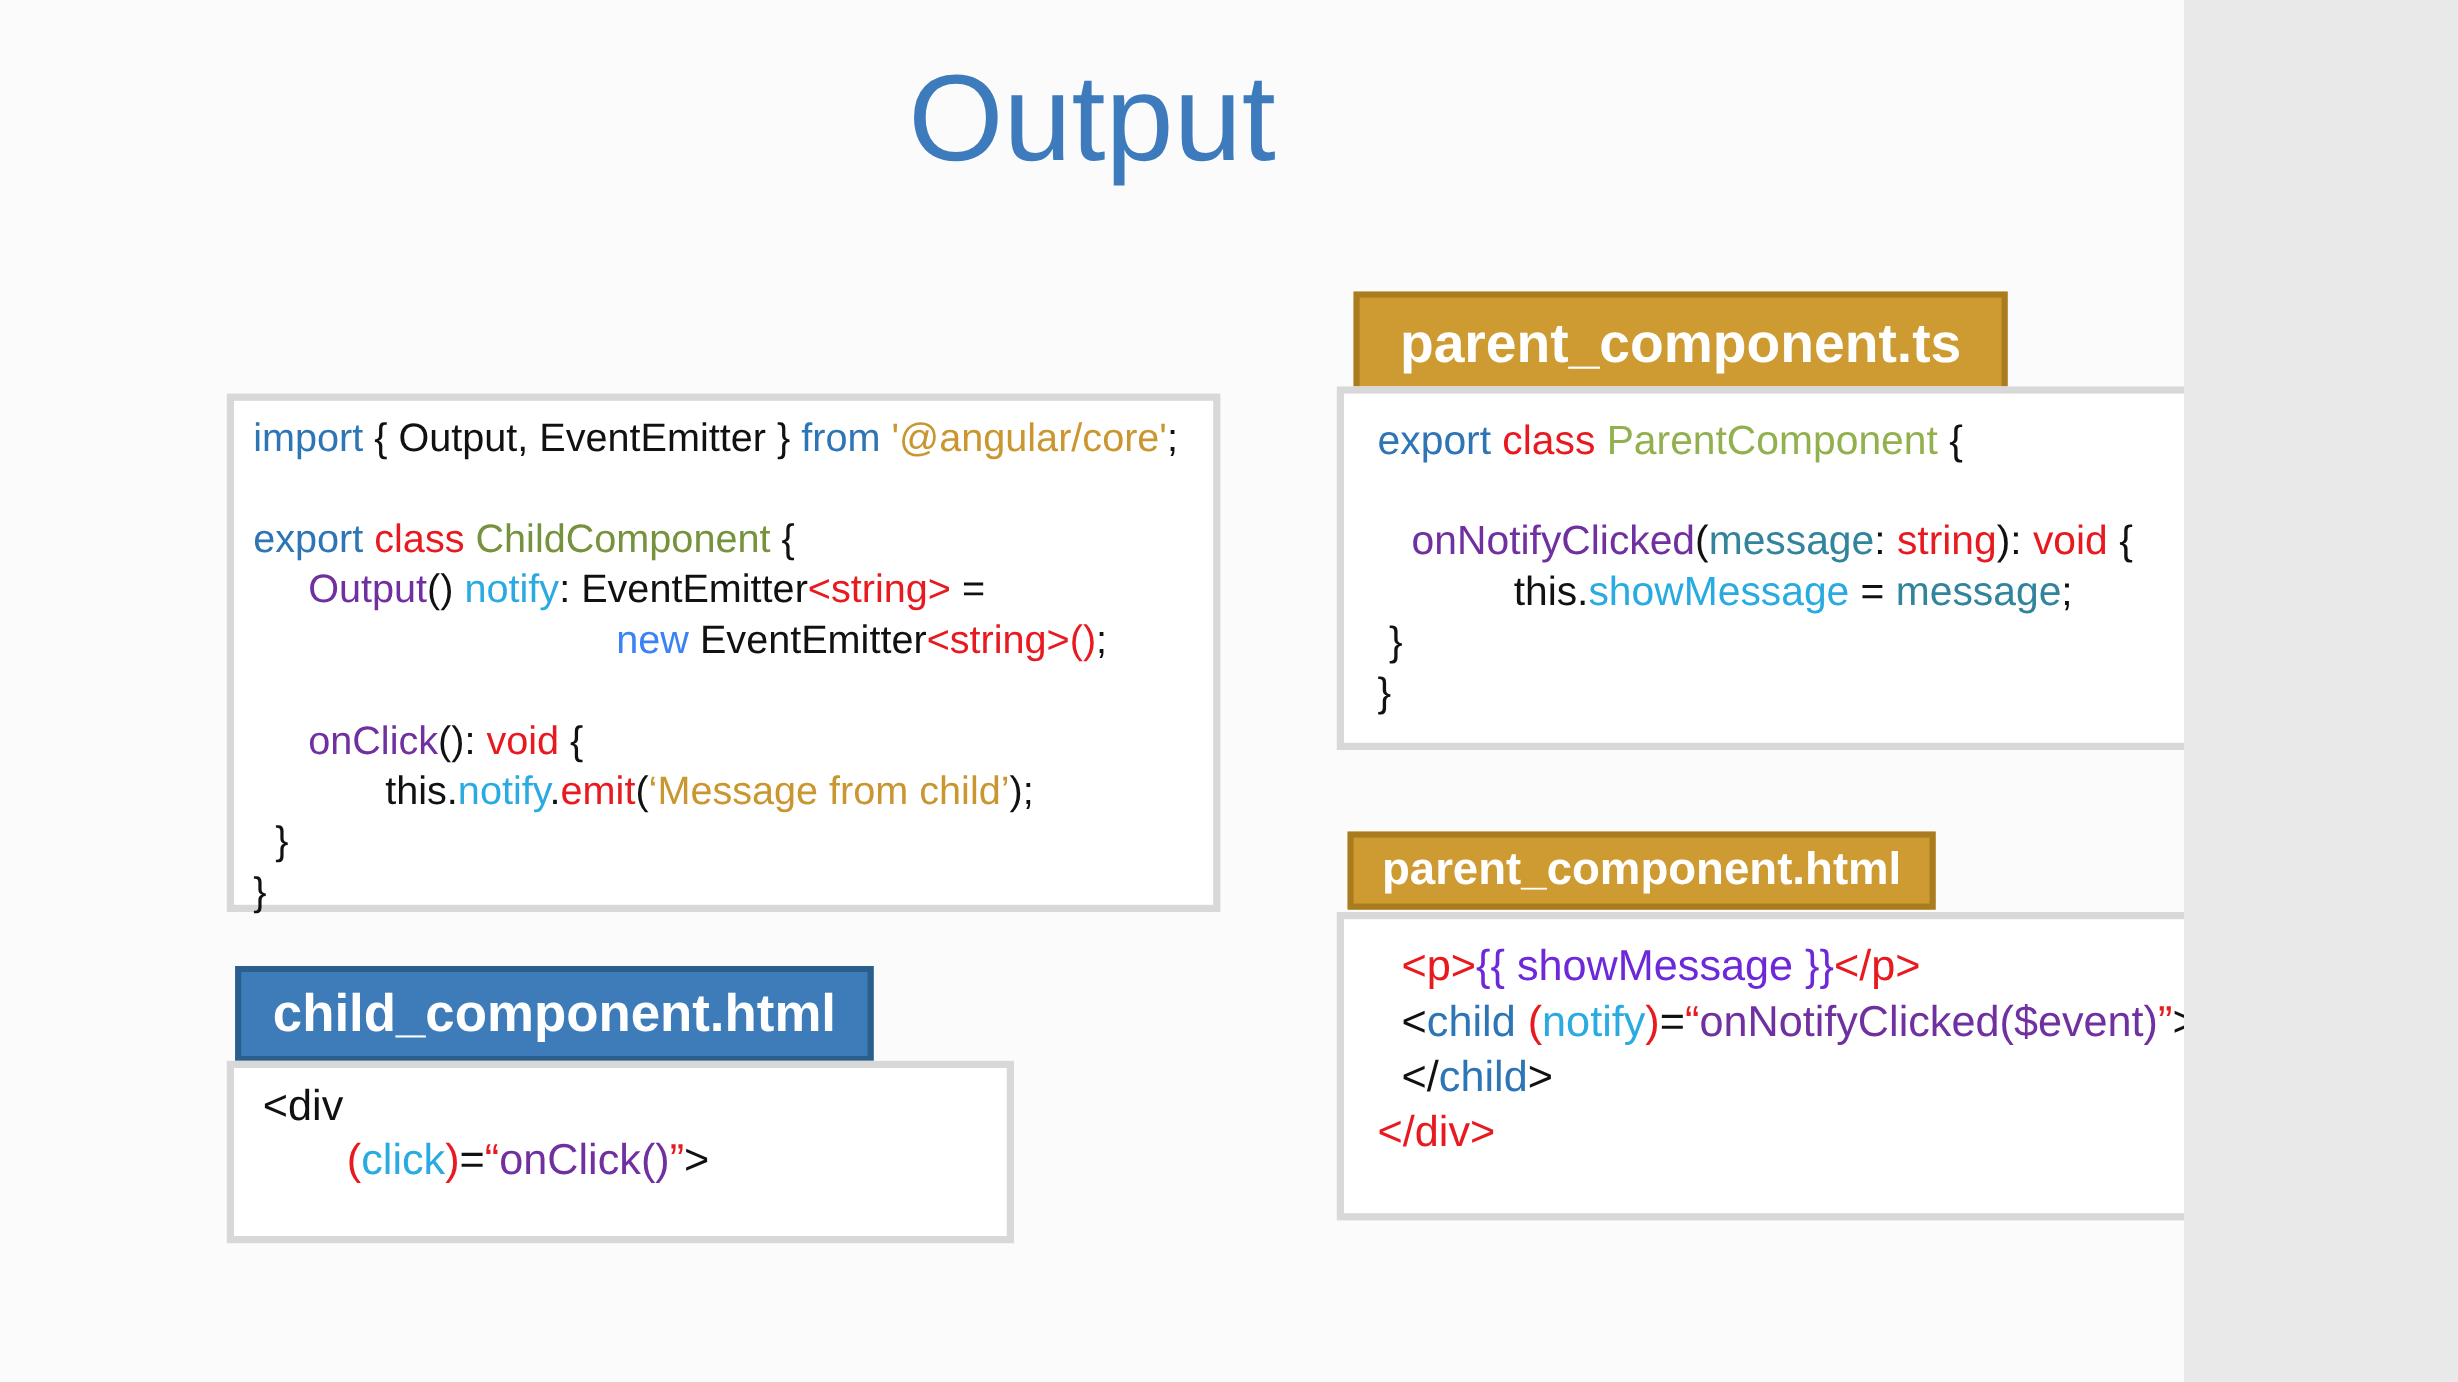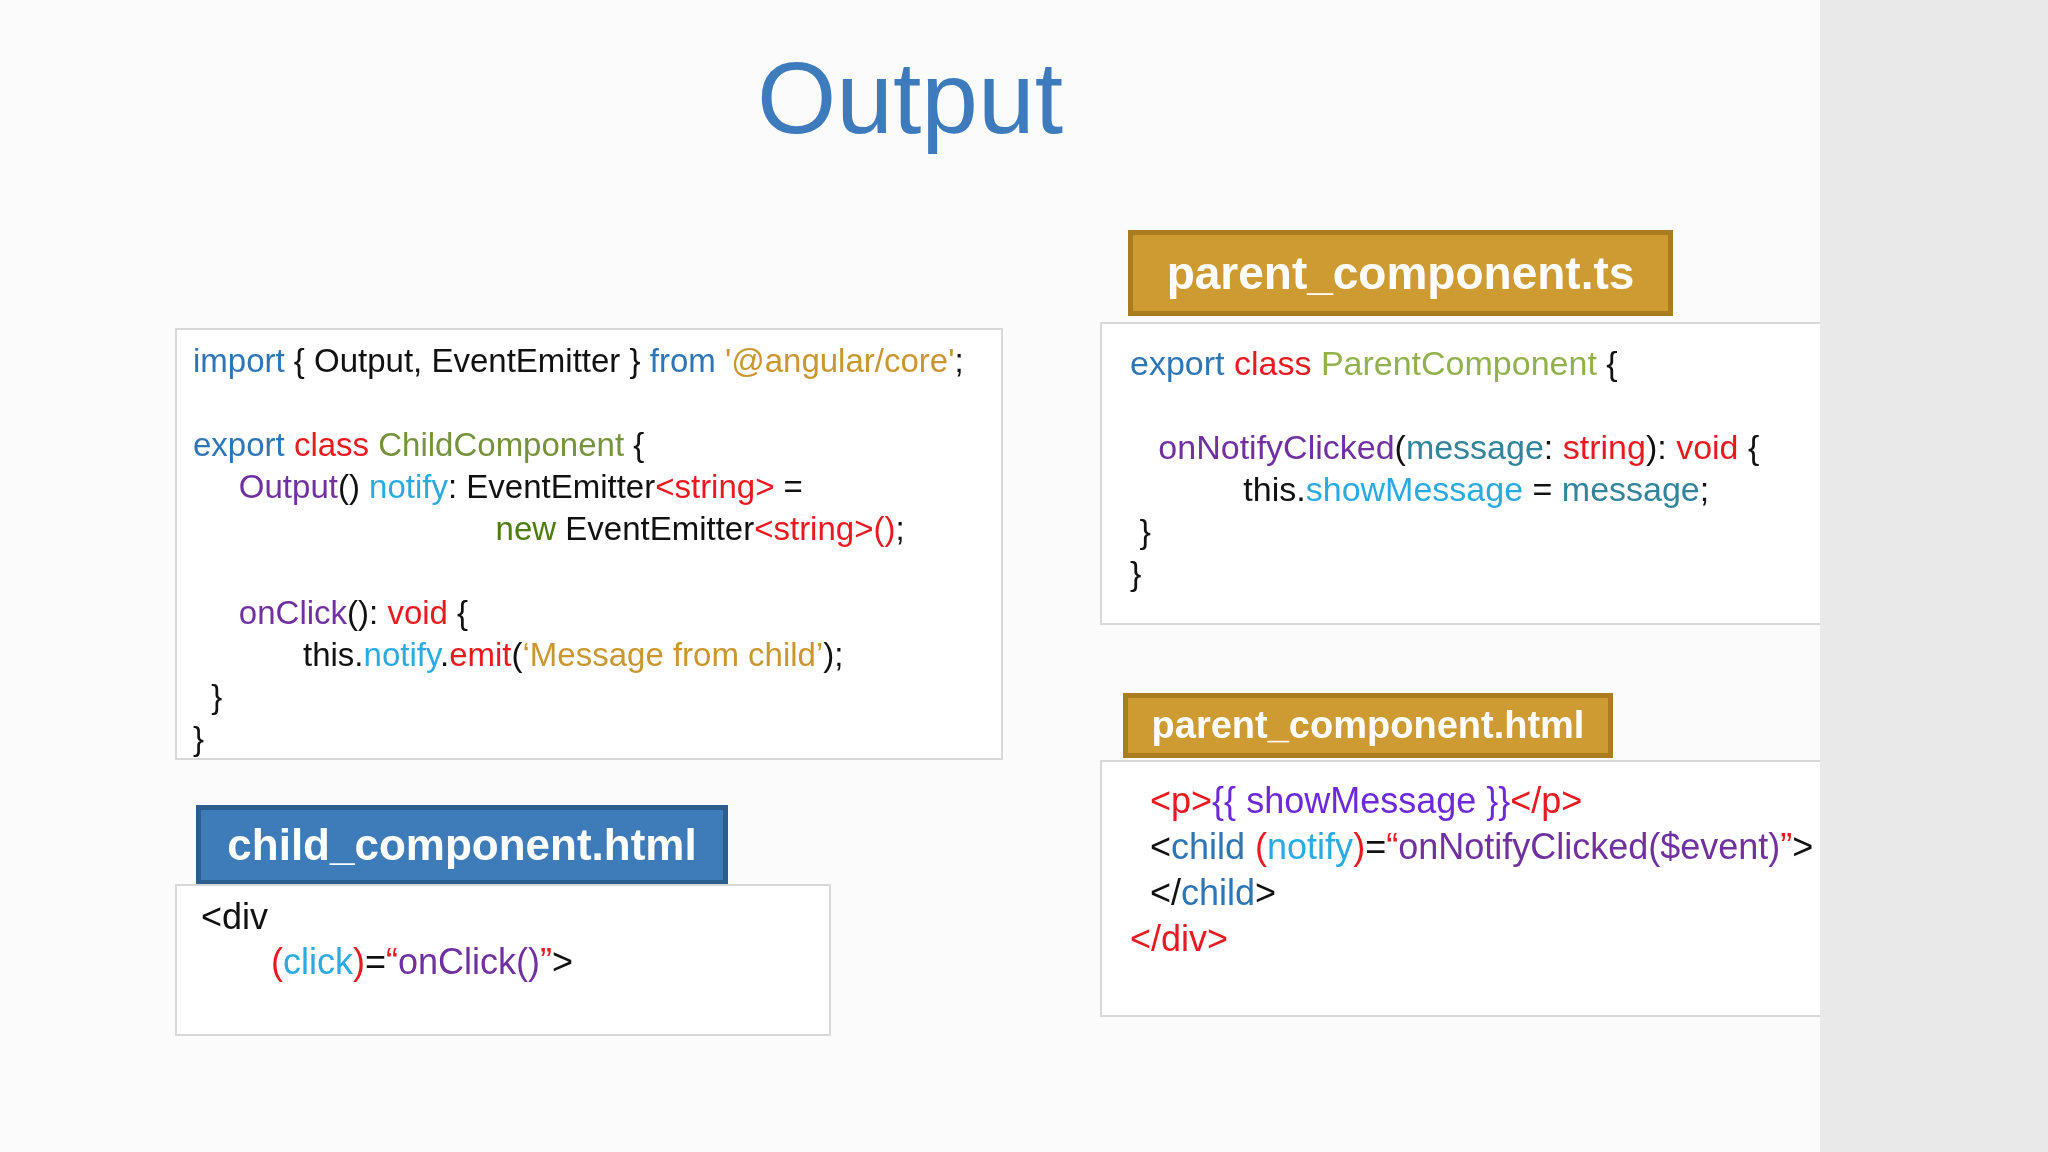--- a/index.html
+++ b/index.html
@@ -12,46 +12,46 @@
     position:absolute; top:40px; left:0; width:100%;
     text-align:center; font-size:102px; font-weight:400; letter-spacing:0px;
   }
   .panel-header {
     position:absolute; box-sizing:border-box;
     display:flex; align-items:center; justify-content:center;
     color:#ffffff; font-weight:bold;
     border-style:solid; border-width:5px;
   }
   #hdr-child-ts    { left:280px;  top:243px; width:530px; height:86px; font-size:46px; }
-  #hdr-parent-ts   { left:1128px; top:230px; width:545px; height:86px; font-size:46px; }
+  #hdr-parent-ts   { left:1128px; top:243px; width:545px; height:86px; font-size:46px; }
   #hdr-child-html  { left:196px;  top:805px; width:532px; height:80px; font-size:44px; }
   #hdr-parent-html { left:1123px; top:693px; width:490px; height:65px; font-size:38px; }
   .code-box {
     position:absolute; box-sizing:border-box;
-    background:#ffffff; border:2px solid #a3a3a3;
+    background:#ffffff; border:6px solid #a3a3a3;margin-left:14px;
   }
   .code-line { white-space:pre; }
   #code-child-ts    { left:175px;  top:328px; width:828px; height:432px; font-size:33px; line-height:42px; padding:10px 0 0 16px; }
   #code-child-html  { left:175px;  top:884px; width:656px; height:152px; font-size:36px; line-height:45px; padding:8px 0 0 24px; }
   #code-parent-ts   { left:1100px; top:322px; width:768px; height:303px; font-size:34px; line-height:42px; padding:18px 0 0 28px; }
   #code-parent-html { left:1100px; top:760px; width:772px; height:257px; font-size:36px; line-height:46px; padding:16px 0 0 28px; }
 </style>
 </head>
 <body>
 
 <div class="slide">
 
   <div class="title" style="color: rgb(61, 123, 189);">Output</div>
 
   <div class="code-box" id="code-child-ts" style="background: rgb(255, 255, 255); border-color: rgb(216, 216, 216);">
       <div class="code-line"><span style="color: rgb(46, 117, 182);">import </span><span style="color: rgb(17, 17, 17);">{ Output, EventEmitter } </span><span style="color: rgb(46, 117, 182);">from </span><span style="color: rgb(201, 150, 47);">'@angular/core'</span><span style="color: rgb(17, 17, 17);">;</span></div>
       <div class="code-line">&nbsp;</div>
       <div class="code-line"><span style="color: rgb(46, 117, 182);">export </span><span style="color: rgb(232, 25, 31);">class </span><span style="color: rgb(118, 146, 60);">ChildComponent </span><span style="color: rgb(17, 17, 17);">{</span></div>
       <div class="code-line"><span style="color: rgb(17, 17, 17);">     </span><span style="color: rgb(112, 48, 160);">Output</span><span style="color: rgb(17, 17, 17);">() </span><span style="color: rgb(41, 171, 226);">notify</span><span style="color: rgb(17, 17, 17);">: EventEmitter</span><span style="color: rgb(232, 25, 31);">&lt;string&gt;</span><span style="color: rgb(17, 17, 17);"> =</span></div>
-      <div class="code-line"><span style="color: rgb(17, 17, 17);">                                 </span><span style="color: #4d7c0f;">new</span><span style="color: rgb(17, 17, 17);"> EventEmitter</span><span style="color: rgb(232, 25, 31);">&lt;string&gt;()</span><span style="color: rgb(17, 17, 17);">;</span></div>
+      <div class="code-line"><span style="color: rgb(17, 17, 17);">                                 </span><span style="color: #3b82f6;">new</span><span style="color: rgb(17, 17, 17);"> EventEmitter</span><span style="color: rgb(232, 25, 31);">&lt;string&gt;()</span><span style="color: rgb(17, 17, 17);">;</span></div>
       <div class="code-line">&nbsp;</div>
       <div class="code-line"><span style="color: rgb(17, 17, 17);">     </span><span style="color: rgb(112, 48, 160);">onClick</span><span style="color: rgb(17, 17, 17);">(): </span><span style="color: rgb(232, 25, 31);">void </span><span style="color: rgb(17, 17, 17);">{</span></div>
       <div class="code-line"><span style="color: rgb(17, 17, 17);">            this.</span><span style="color: rgb(41, 171, 226);">notify</span><span style="color: rgb(17, 17, 17);">.</span><span style="color: rgb(232, 25, 31);">emit</span><span style="color: rgb(17, 17, 17);">(</span><span style="color: rgb(201, 150, 47);">‘Message from child’</span><span style="color: rgb(17, 17, 17);">);</span></div>
       <div class="code-line"><span style="color: rgb(17, 17, 17);">  }</span></div>
       <div class="code-line"><span style="color: rgb(17, 17, 17);">}</span></div>
     </div>
 
   <div class="panel-header" id="hdr-child-html" style="background: rgb(61, 124, 185); border-color: rgb(42, 94, 140);">
     <span>child_component.html</span>
   </div>

